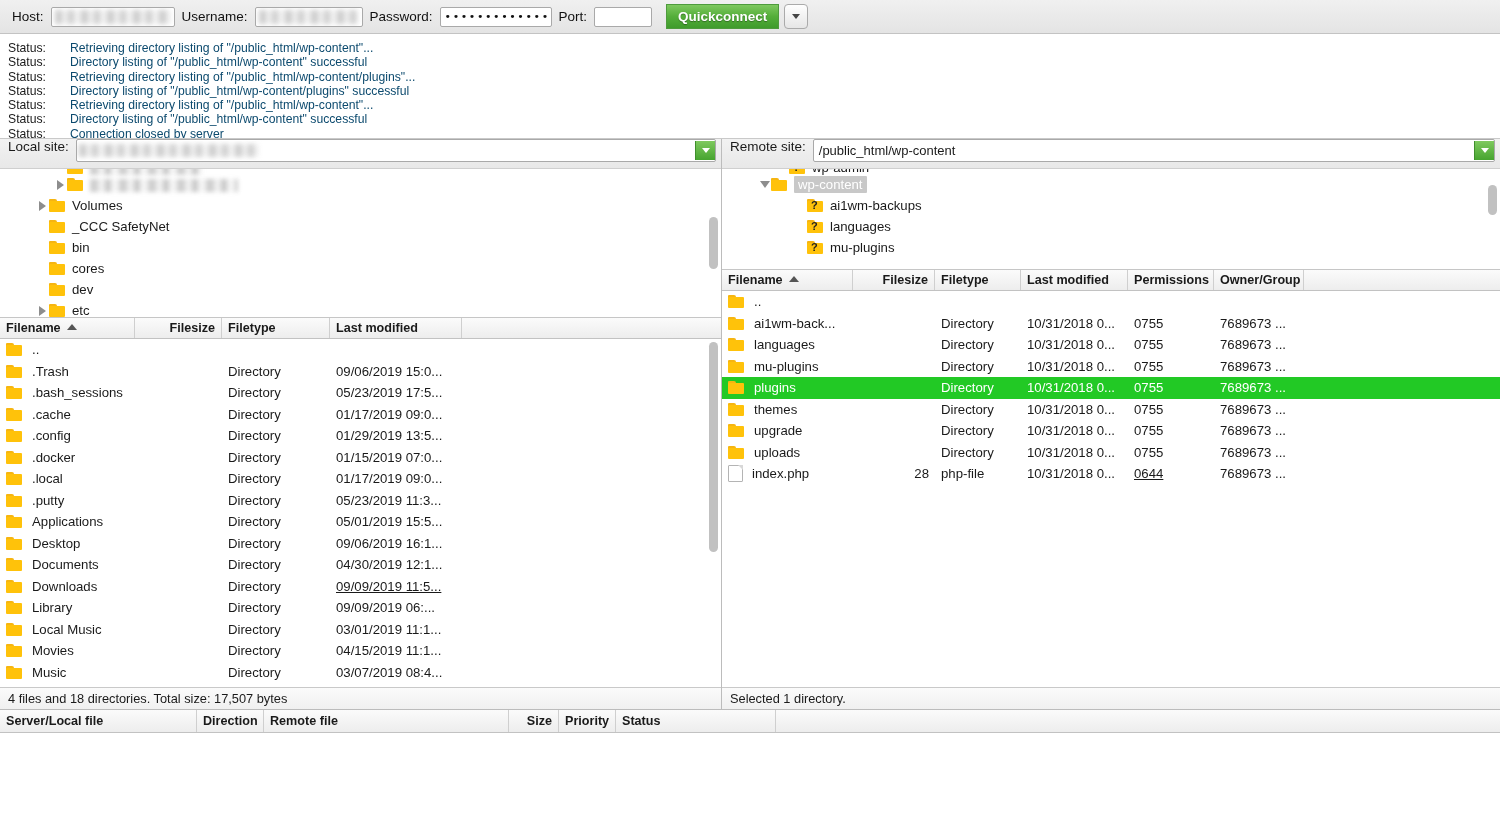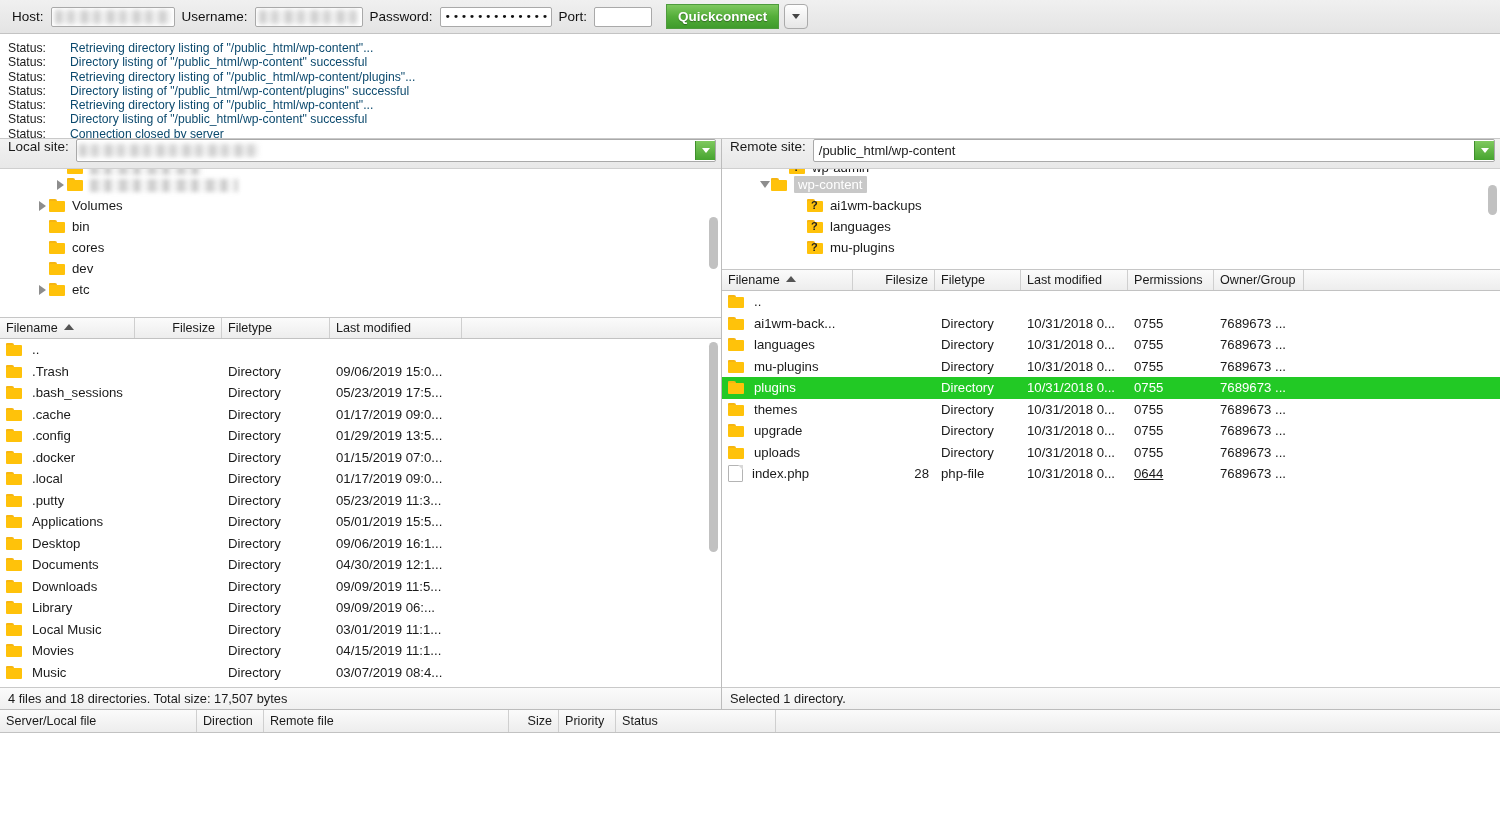--- a/index.html
+++ b/index.html
@@ -287,20 +287,21 @@
   }
   .colhead .ch {
     height: 20px;
     line-height: 20px;
     box-sizing: border-box;
     border-right: 1px solid #cfcfcf;
     padding: 0 6px;
     color: #1a1a1a;
     white-space: nowrap;
     overflow: hidden;
+    font-weight: bold;
   }
   .ch.num { text-align: right; }
   .sortcaret {
     display: inline-block;
     margin-left: 6px;
     width: 0; height: 0;
     border-left: 5px solid transparent;
     border-right: 5px solid transparent;
     border-bottom: 6px solid #555;
     vertical-align: 2px;
@@ -489,20 +490,26 @@
             <span class="twisty">
               <span class="tri-right"></span>
             </span>
             <span class="folder"></span>
             <span class="tree-name">Volumes</span>
           </div>
           <div class="tree-row">
             <span style="display: inline-block; flex: 0 0 36px;"></span>
             <span class="twisty"></span>
             <span class="folder"></span>
+            <span class="tree-name">_CCC SafetyNet</span>
+          </div>
+          <div class="tree-row">
+            <span style="display: inline-block; flex: 0 0 36px;"></span>
+            <span class="twisty"></span>
+            <span class="folder"></span>
             <span class="tree-name">bin</span>
           </div>
           <div class="tree-row">
             <span style="display: inline-block; flex: 0 0 36px;"></span>
             <span class="twisty"></span>
             <span class="folder"></span>
             <span class="tree-name">cores</span>
           </div>
           <div class="tree-row">
             <span style="display: inline-block; flex: 0 0 36px;"></span>
@@ -634,21 +641,21 @@
             <div class="c" style="width: 108px; flex: 0 0 108px;">Directory</div>
             <div class="c" style="width: 132px; flex: 0 0 132px;">04/30/2019 12:1...</div>
           </div>
           <div class="frow">
             <div class="c name" style="width: 135px; flex: 0 0 135px;">
               <span class="folder"></span>
               <span>Downloads</span>
             </div>
             <div class="c num" style="width: 87px; flex: 0 0 87px;"></div>
             <div class="c" style="width: 108px; flex: 0 0 108px;">Directory</div>
-            <div class="c" style="width: 132px; flex: 0 0 132px;">09/09/2019 11:5...</div>
+            <div class="c" style="width: 132px; flex: 0 0 132px; text-decoration: underline;">09/09/2019 11:5...</div>
           </div>
           <div class="frow">
             <div class="c name" style="width: 135px; flex: 0 0 135px;">
               <span class="folder"></span>
               <span>Library</span>
             </div>
             <div class="c num" style="width: 87px; flex: 0 0 87px;"></div>
             <div class="c" style="width: 108px; flex: 0 0 108px;">Directory</div>
             <div class="c" style="width: 132px; flex: 0 0 132px;">09/09/2019 06:...</div>
           </div>

